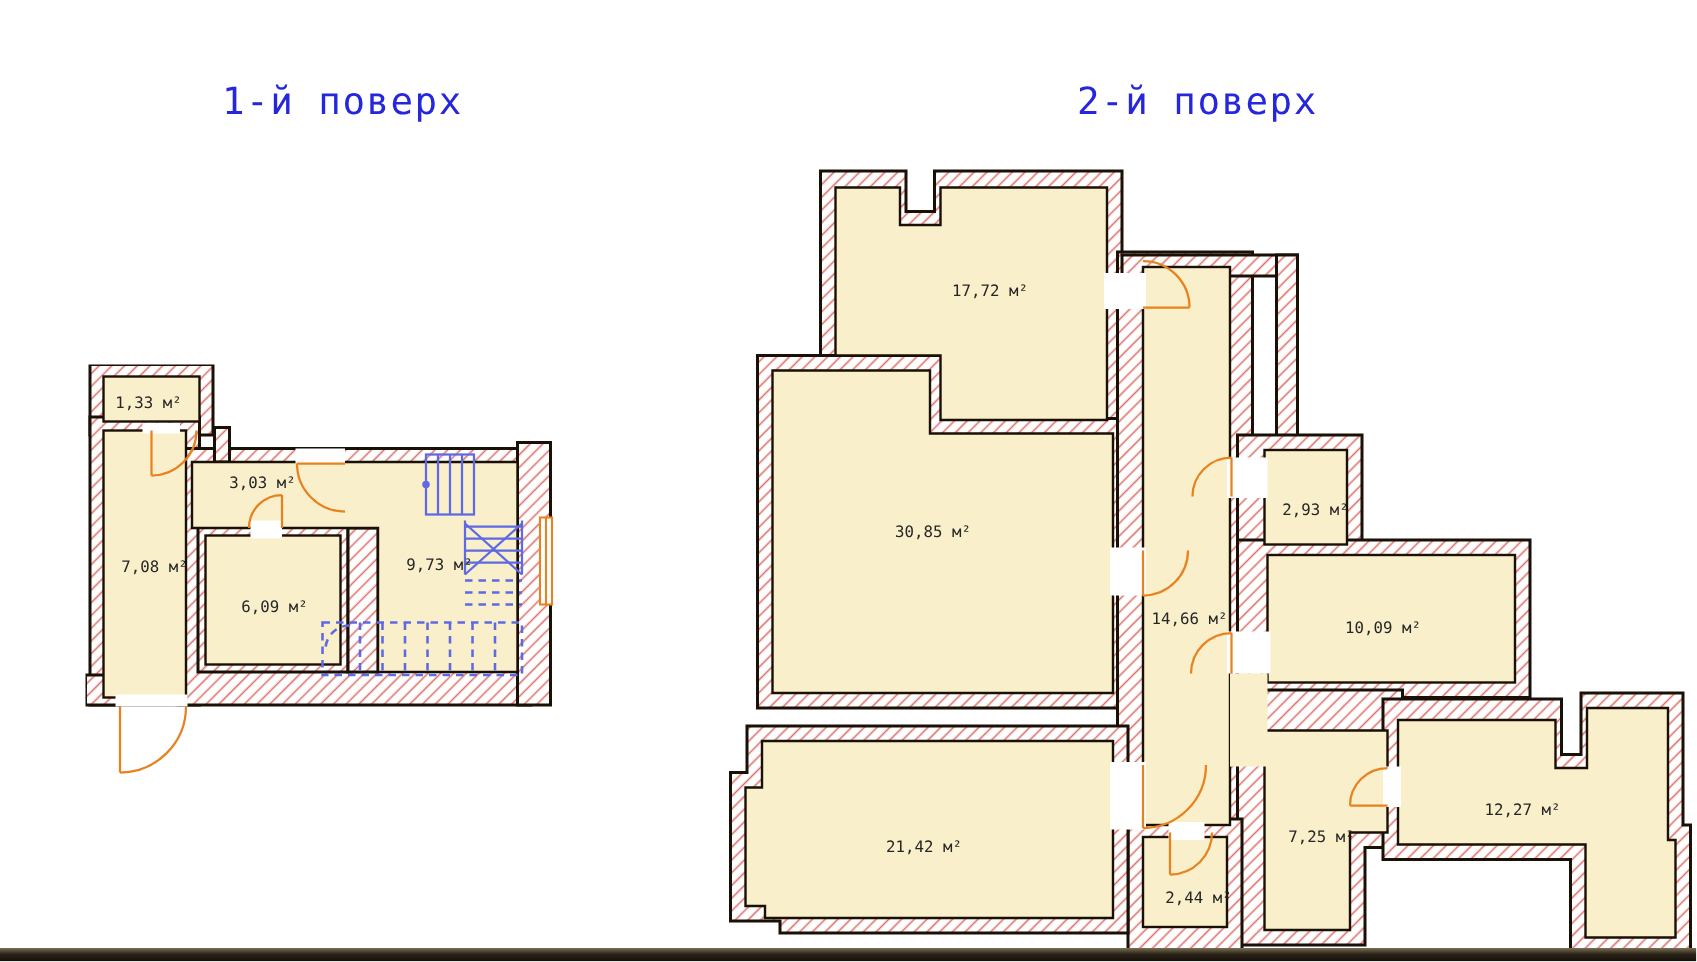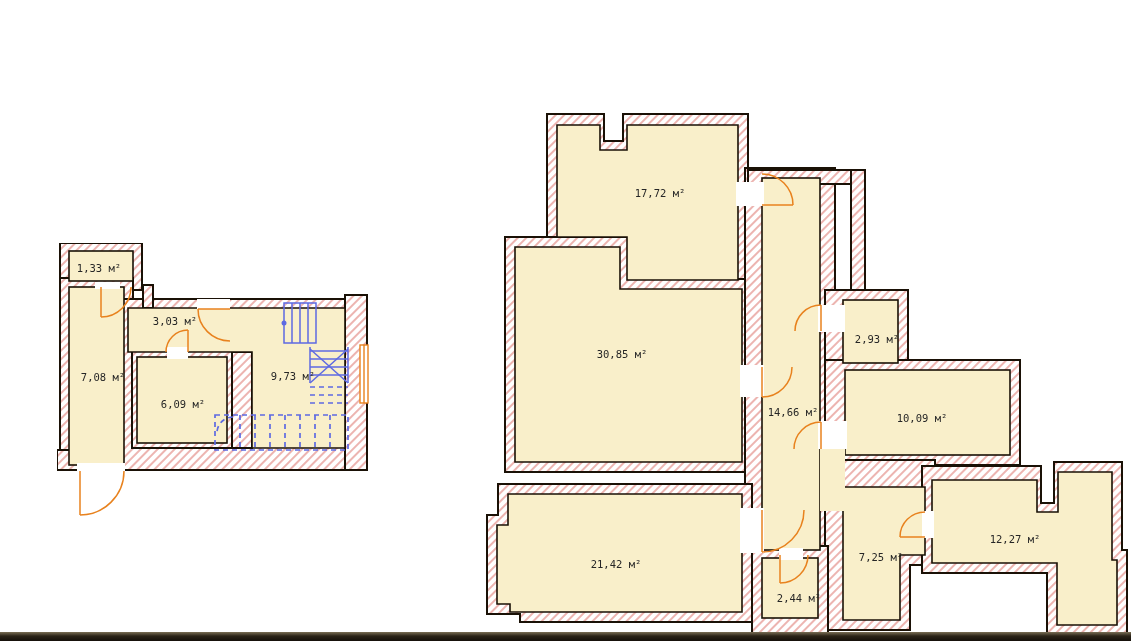--- a/index.html
+++ b/index.html
@@ -32,20 +32,22 @@
 
   <svg width="0" height="0" style="position:absolute" aria-hidden="true">
     <defs>
       <pattern id="hatch" width="6" height="6" patternUnits="userSpaceOnUse" patternTransform="rotate(45)">
         <rect width="6" height="6" fill="#ffffff"></rect>
         <line x1="1" y1="0" x2="1" y2="6" stroke="#d4564e" stroke-width="1.05" opacity="0.85"></line>
       </pattern>
     </defs>
   </svg>
 
+  <div class="floor-title" id="title1">1-й поверх</div>
+  <div class="floor-title" id="title2">2-й поверх</div>
 
   <svg id="plan1" class="plan" width="320" height="290" viewBox="0 0 320 290">
     <g>
       <rect class="wall" x="3" y="0" width="82" height="47"></rect>
       <rect class="wall" x="3" y="35" width="73" height="192"></rect>
       <rect class="wall" x="62" y="56" width="235" height="171"></rect>
       <rect class="wall" x="288" y="52" width="22" height="175"></rect>
       <rect class="wall" x="86" y="42" width="10" height="23"></rect>
       <rect class="wall" x="75" y="105" width="100" height="100"></rect>
       <rect class="wall" x="175" y="109" width="20" height="96"></rect>

